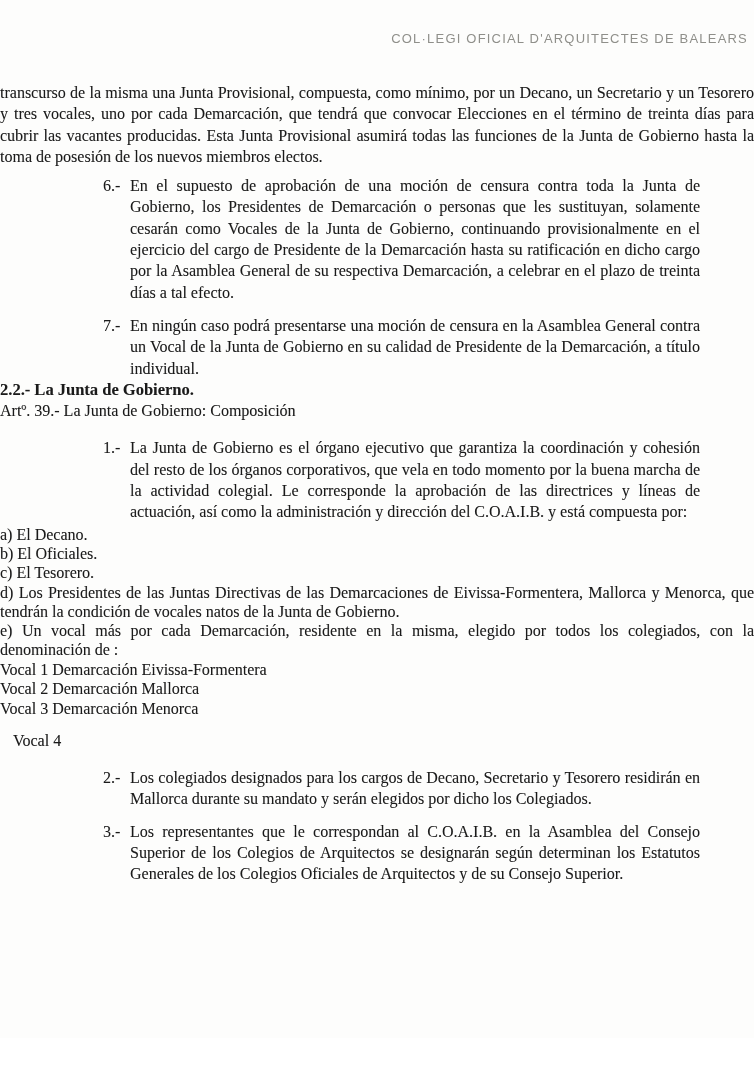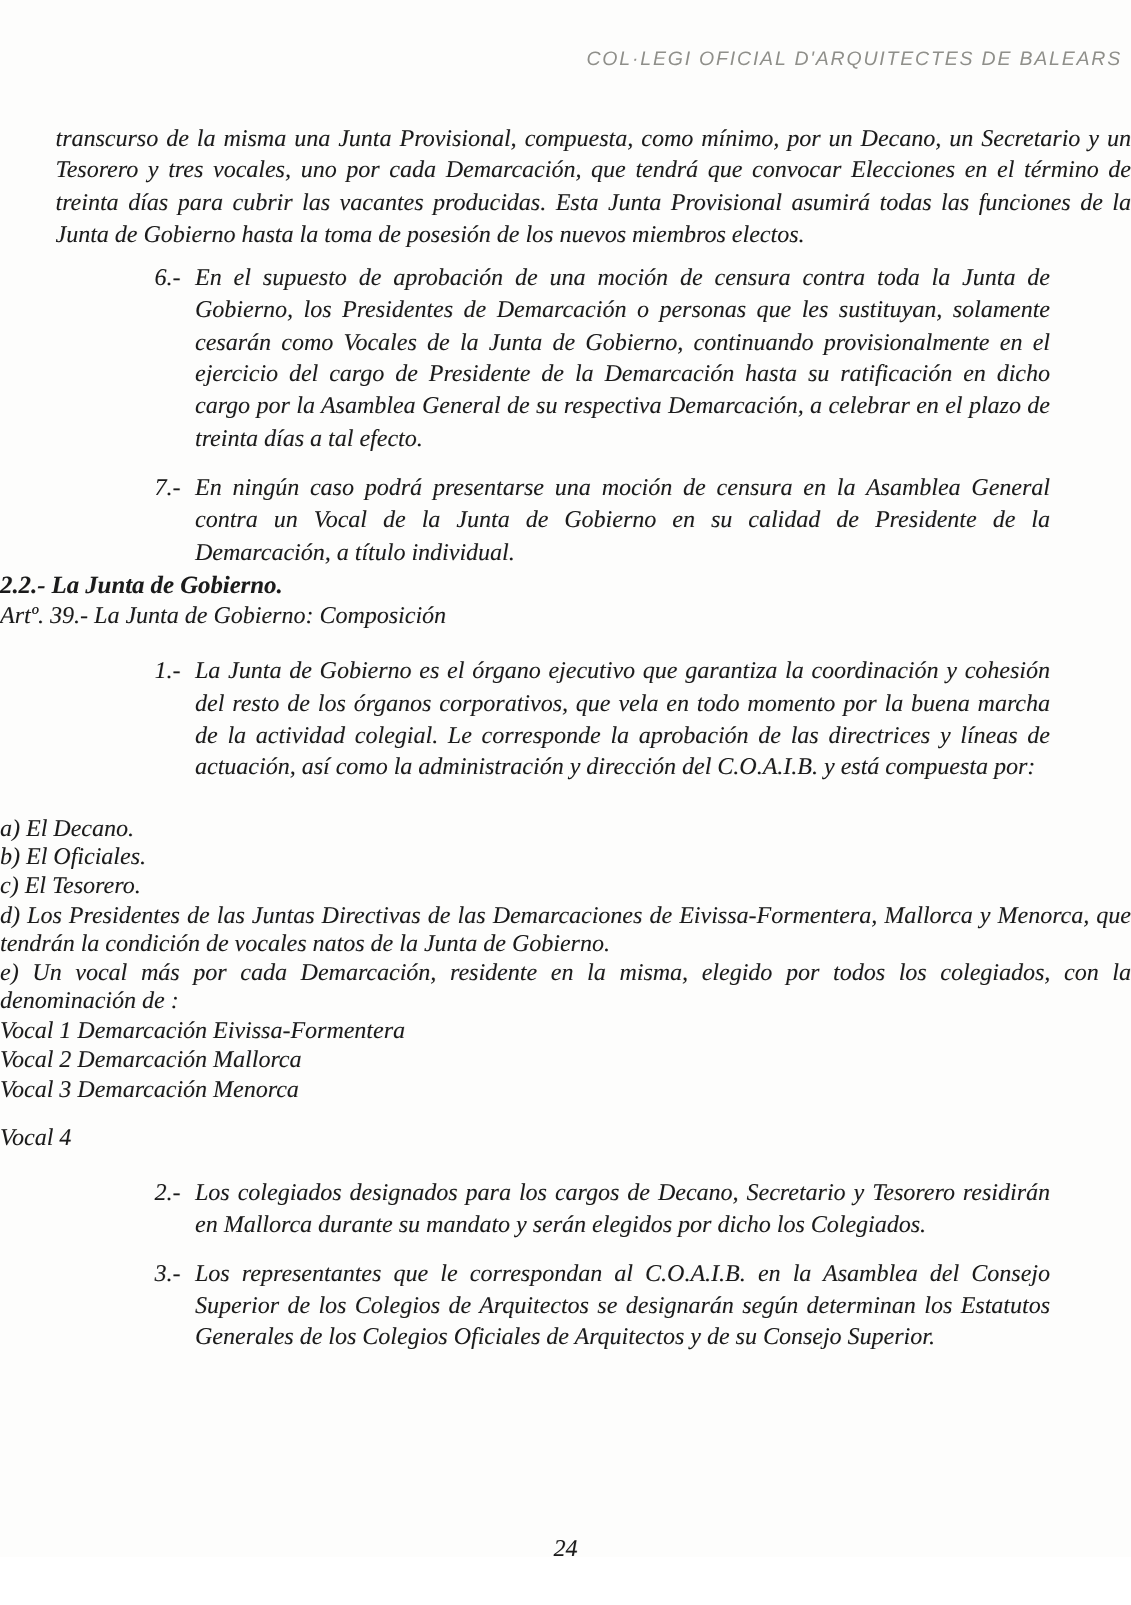--- a/index.html
+++ b/index.html
@@ -8,21 +8,20 @@
     background: #ffffff;
   }
   .page {
     position: relative;
     width: 754px;
     height: 1038px;
     background: #fdfdfc;
     font-family: "Liberation Serif", serif;
     color: #1a1a1a;
     overflow: hidden;
-    font-style: italic;
   }
   .scan-header {
     position: absolute;
     top: 31px;
     right: 6px;
     font-family: "Liberation Sans", sans-serif;
     font-size: 13px;
     letter-spacing: 1.2px;
     color: #8f8f8a;
     white-space: nowrap;
@@ -33,21 +32,20 @@
     padding-top: 82px;
     font-size: 16px;
     line-height: 21.3px;
     text-shadow: 0.3px 0.3px 0.4px rgba(20,20,20,0.25);
   }
   .body-flow p { margin: 0; }
 
   .intro-para {
     margin: 0 57px 0 127px;
     text-align: justify;
-    padding-left: 37px;
   }
   .num-item {
     display: flex;
     margin-left: 103px;
     margin-right: 54px;
   }
   .num-item .num {
     flex: 0 0 27px;
   }
   .num-item .itm-body {
@@ -60,28 +58,28 @@
   .section-heading {
     margin: 16px 0 0 72px;
     font-weight: bold;
     font-size: 16.5px;
   }
   .article-heading {
     margin: 15px 0 0 72px;
   }
   .mt-item1 { margin-top: 16px; }
 
-  .lettered-wrap { margin-top: 20px; }
+  .lettered-wrap { margin-top: 2px; }
   .lettered {
     margin: 0 56px 0 118px;
     text-align: justify;
     line-height: 19.3px;
   }
   .vocal-wrap-1 { }
-  .vocal-wrap-2 { margin-top: 12px; }
+  .vocal-wrap-2 { margin-top: 12px; padding-left: 13px; }
   .vocal {
     margin-left: 152px;
     line-height: 19.6px;
   }
   .f-item-wrap { margin-top: 18px; }
   .mt-item2 { margin-top: 17px; }
   .mt-item3 { margin-top: 11px; }
 
   .page-number {
     position: absolute;
@@ -147,15 +145,14 @@
       <span class="itm-body">Los colegiados designados para los cargos de Decano, Secretario y Tesorero residirán en Mallorca durante su mandato y serán elegidos por dicho los Colegiados.</span>
     </div>
 
     <div class="num-item mt-item3">
       <span class="num">3.-</span>
       <span class="itm-body">Los representantes que le correspondan al C.O.A.I.B. en la Asamblea del Consejo Superior de los Colegios de Arquitectos se designarán según determinan los Estatutos Generales de los Colegios Oficiales de Arquitectos y de su Consejo Superior.</span>
     </div>
 
   </div>
 
-  <div class="page-number">24</div>
 
 </div>
 
 </body></html>

